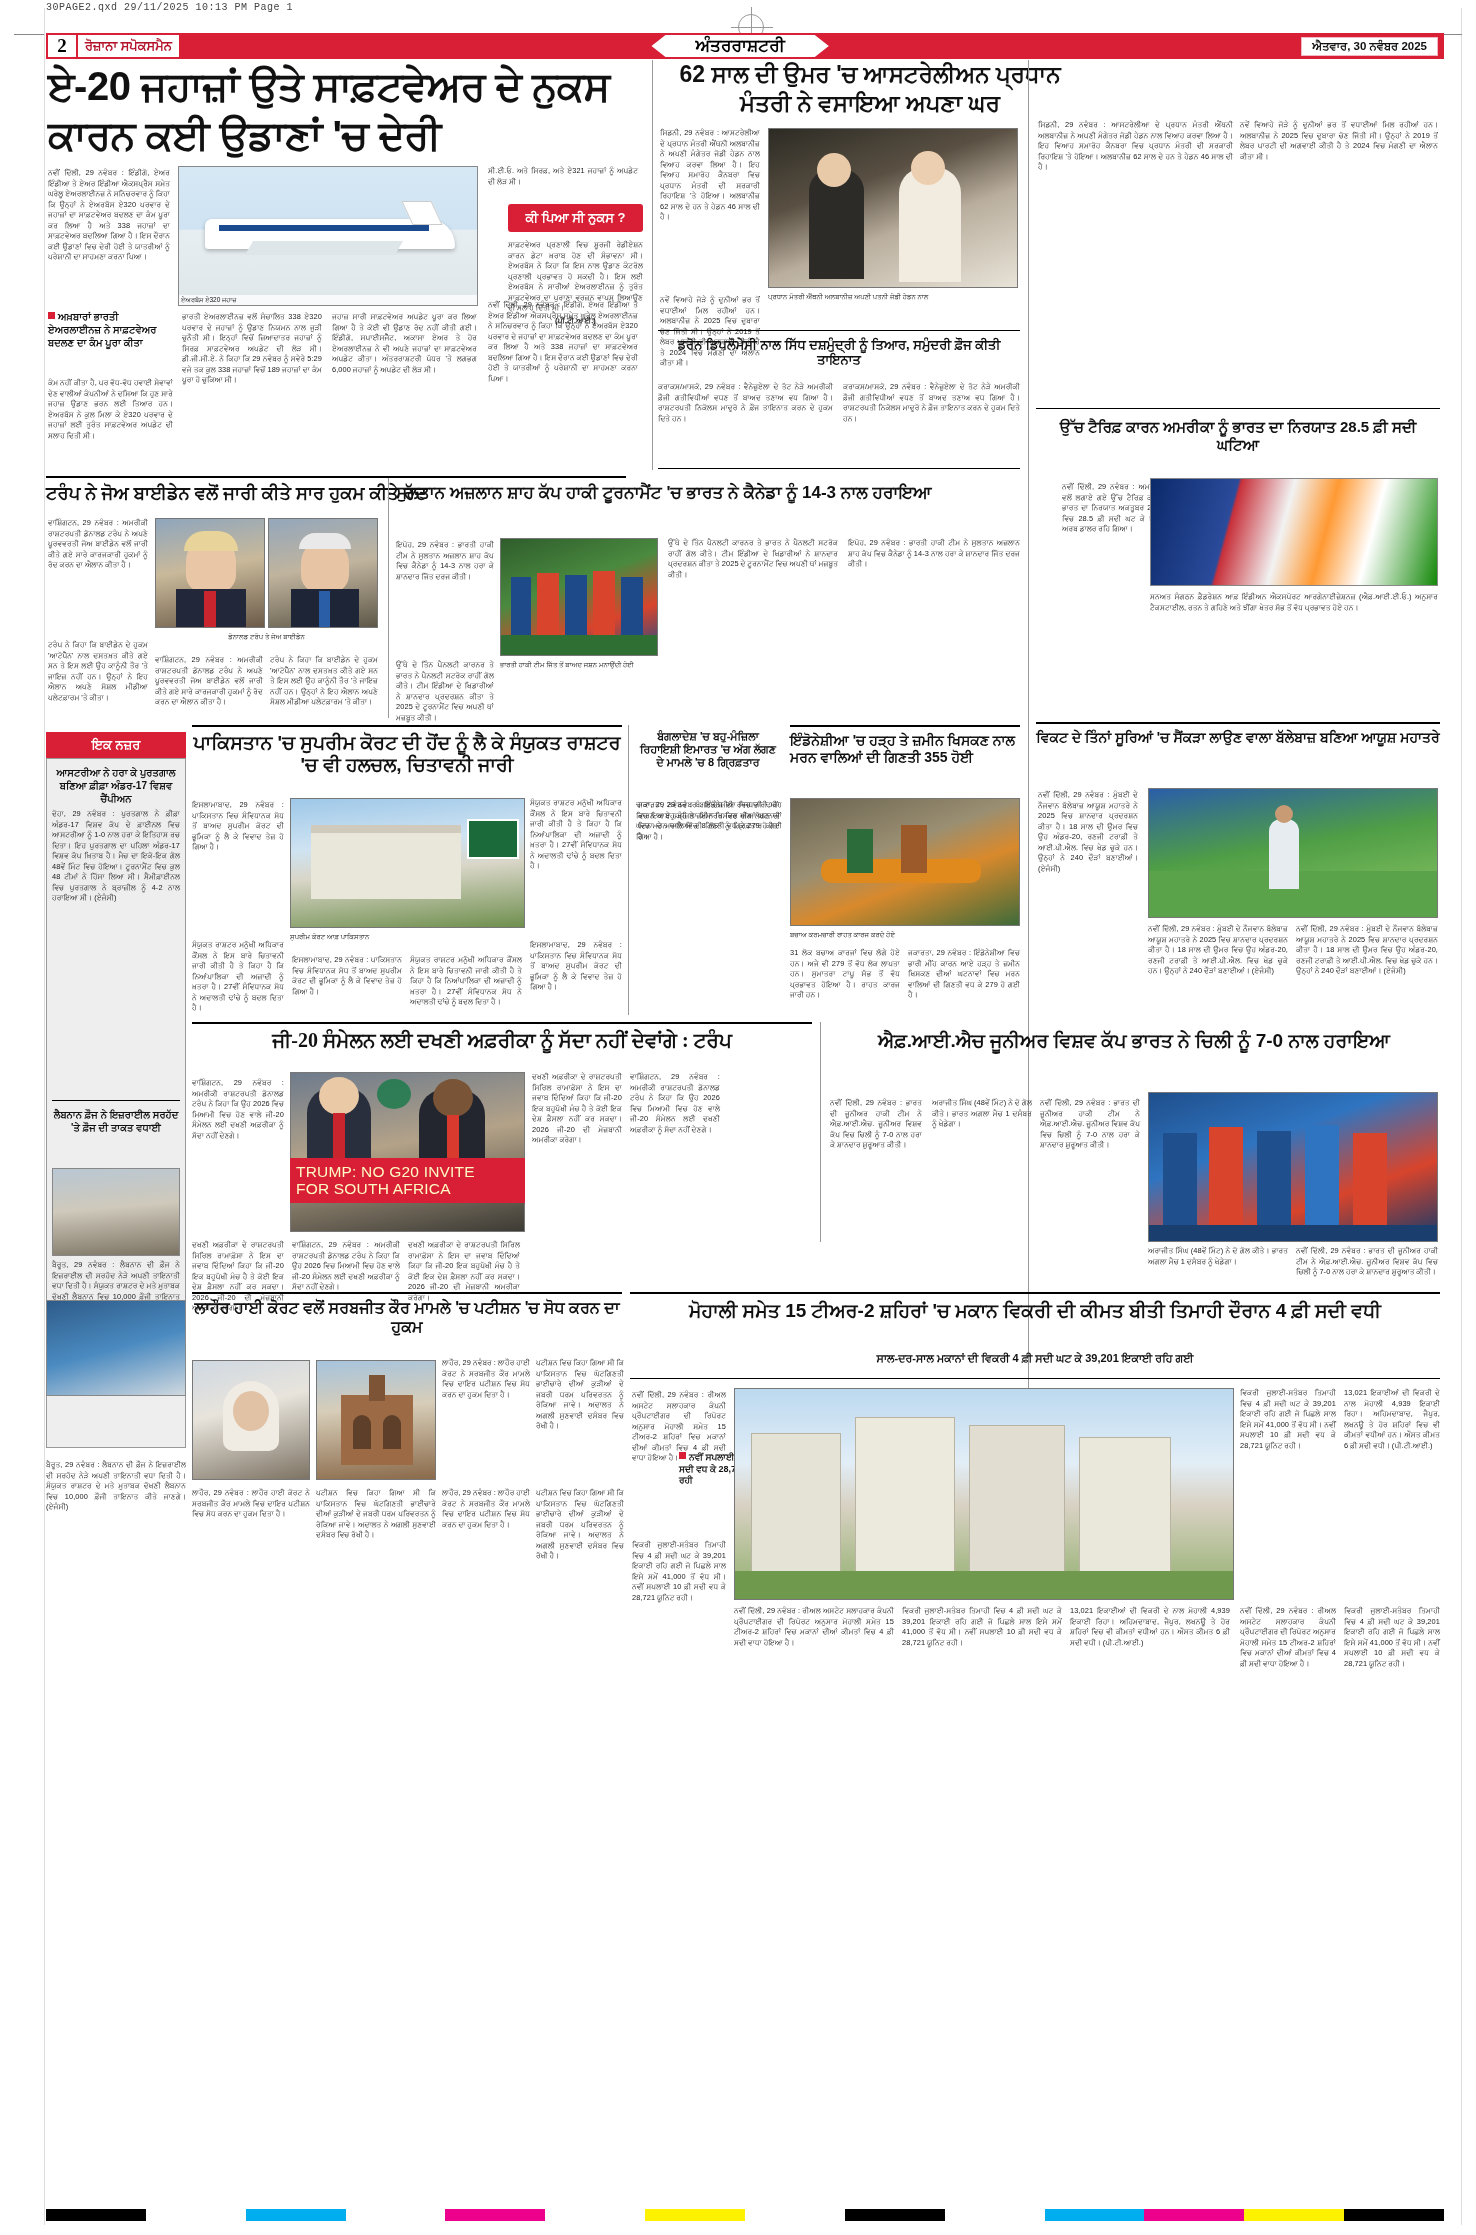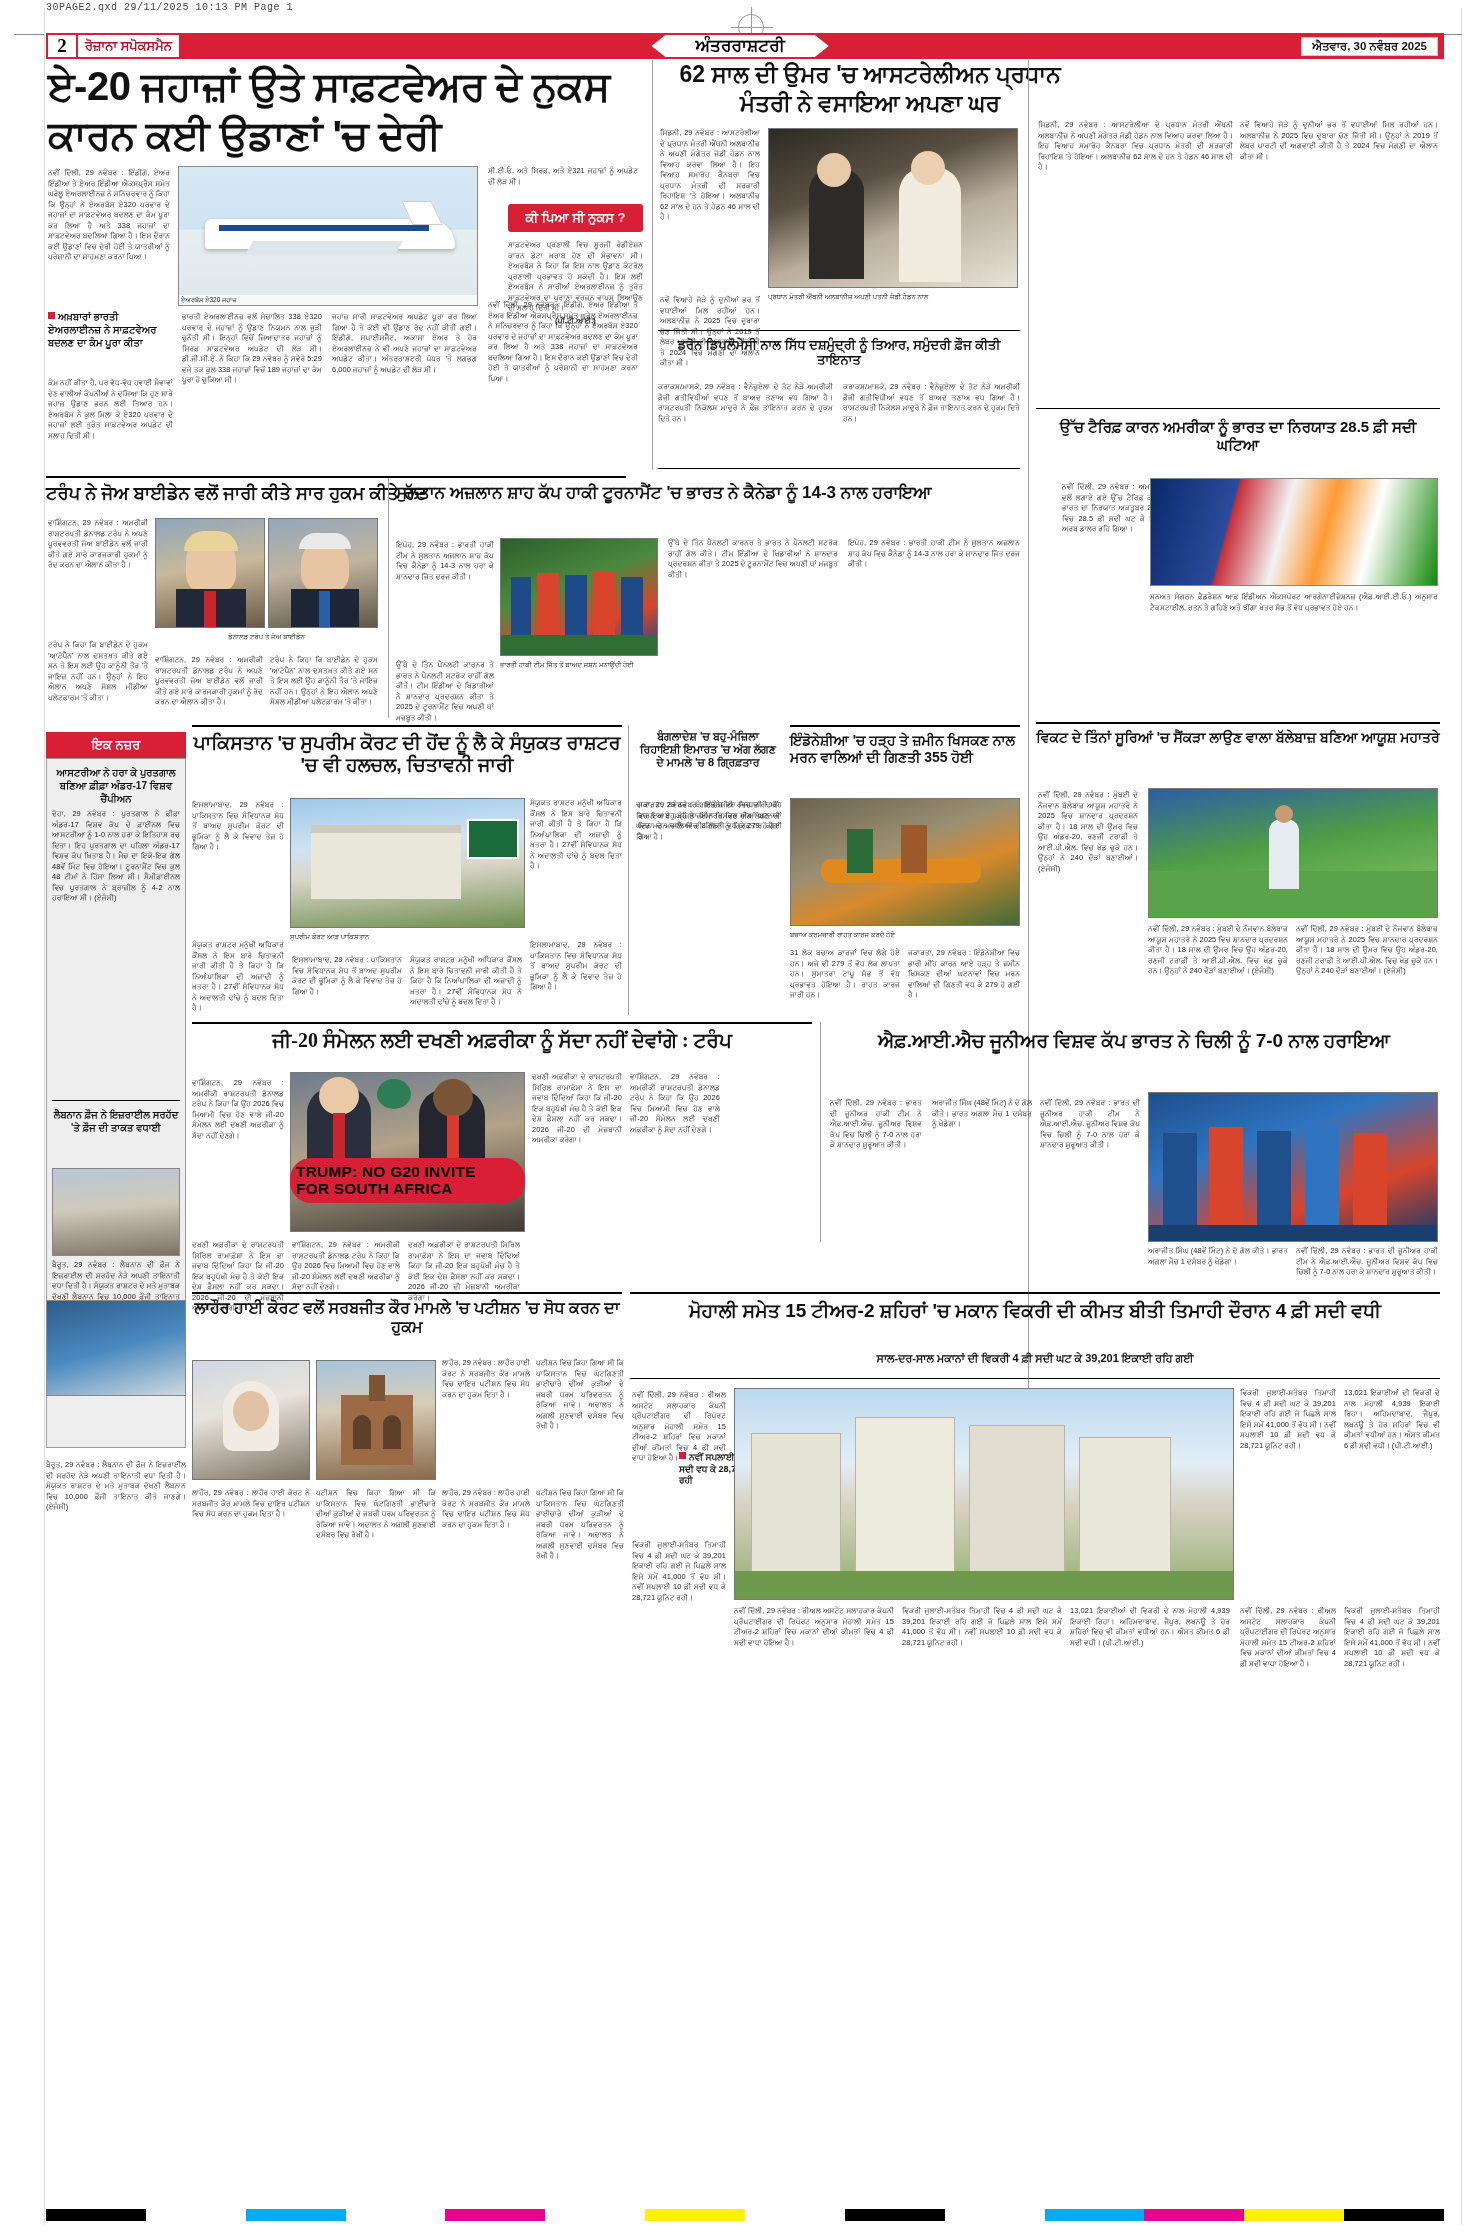--- a/index.html
+++ b/index.html
@@ -141,22 +141,22 @@
   .ph-cricket { background:linear-gradient(170deg,#2b5ea8 0%,#4f9e46 45%,#8fc765 100%); }
   .ph-ramaphosa { background:linear-gradient(170deg,#6e7b8c 0%,#b3a288 45%,#3d3b35 100%); }
   .ph-hockey2 { background:linear-gradient(160deg,#1f4f8c 0%,#2f74c0 35%,#d8442c 68%,#133a6b 100%); }
   .ph-woman { background:linear-gradient(165deg,#cfd8e2 0%,#e8e4dc 40%,#7d7364 100%); }
   .ph-church { background:linear-gradient(175deg,#a7c4dd 0%,#d7cdb8 40%,#8a6a4a 100%); }
   .ph-buildings { background:linear-gradient(180deg,#bcd9ef 0%,#e2eef7 35%,#d9d2c4 55%,#8fae6a 100%); }
   .ph-lebanon { background:linear-gradient(175deg,#b9c7d3 0%,#cfc9bb 45%,#7b7263 100%); }
   .ph-portugal { background:linear-gradient(165deg,#2e5c8a 0%,#4a8ac0 50%,#cfd8df 100%); }
 
   .g20banner {
-    position:absolute; background:#d81f35; color:#000000; font-weight:bold;
-    font-size:15.5px; line-height:1.12; padding:5px 6px; letter-spacing:.2px;border-radius:21px;
+    position:absolute; background:#d81f35; color:#fef9c3; font-weight:normal;
+    font-size:15.5px; line-height:1.12; padding:5px 6px; letter-spacing:.2px;
   }
 </style>
 </head>
 <body>
 
 <div class="page-frame"></div>
 <div class="slug">30PAGE2.qxd   29/11/2025   10:13 PM   Page 1</div>
 <div class="reg-mark"></div>
 <div class="crop-tl"></div>
 <div class="crop-tr"></div>

